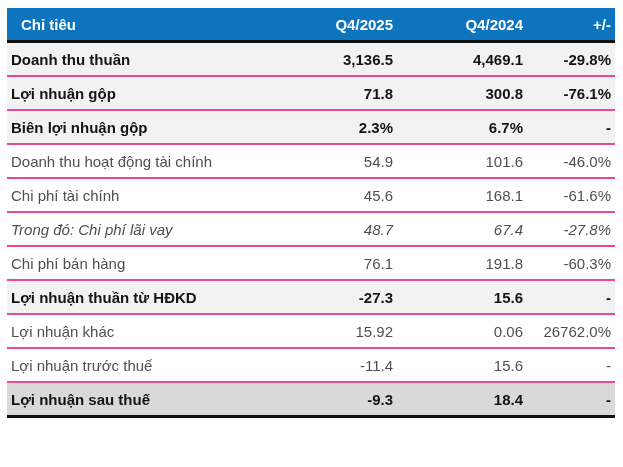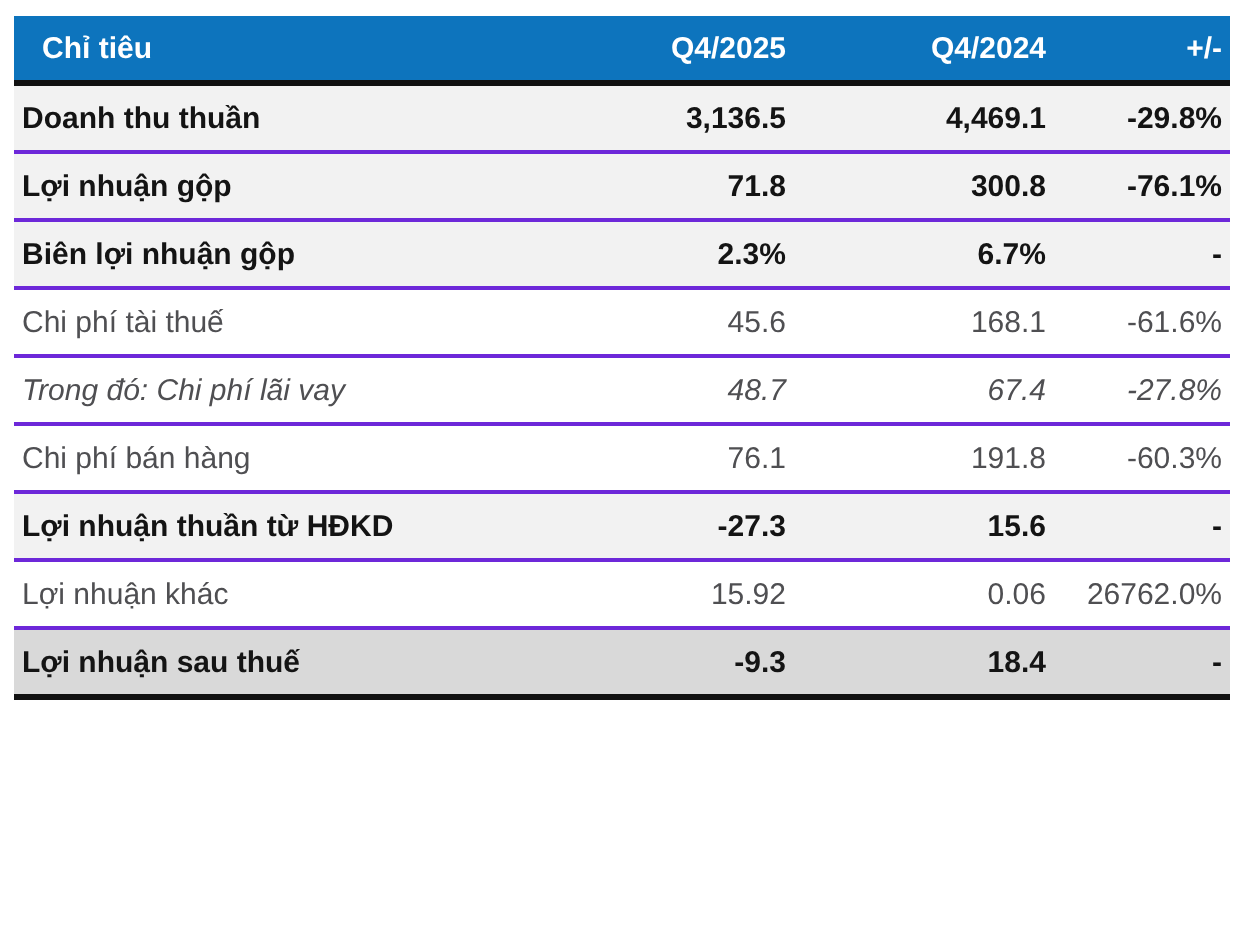--- a/index.html
+++ b/index.html
@@ -36,21 +36,21 @@
     border-bottom: 3px solid #111111;
     vertical-align: middle;
     white-space: nowrap;
   }
   th.c1 { text-align: left; padding-left: 14px; }
   .num  { text-align: right; padding-right: 4px; }
 
   tbody td {
     height: 30px;
     vertical-align: middle;
-    border-top: 2px solid #6d28d9;
+    border-top: 2px solid #ec4899;
     white-space: nowrap;
   }
   td.c1 { text-align: left; padding-left: 4px; }
 
   tr.plain td { color: #4f4f52; font-weight: 400; }
   tr.ital  td { color: #4f4f52; font-weight: 400; font-style: italic; }
   tr.sum   td { color: #141414; font-weight: 700; background: #f2f2f2; }
   tr.total td { color: #141414; font-weight: 700; background: #d9d9d9; }
 </style>
 </head>
@@ -85,21 +85,27 @@
         <td class="num">300.8</td>
         <td class="num">-76.1%</td>
       </tr>
       <tr class="sum">
         <td class="c1">Biên lợi nhuận gộp</td>
         <td class="num">2.3%</td>
         <td class="num">6.7%</td>
         <td class="num">-</td>
       </tr>
       <tr class="plain">
-        <td class="c1">Chi phí tài thuế</td>
+        <td class="c1">Doanh thu hoạt động tài chính</td>
+        <td class="num">54.9</td>
+        <td class="num">101.6</td>
+        <td class="num">-46.0%</td>
+      </tr>
+      <tr class="plain">
+        <td class="c1">Chi phí tài chính</td>
         <td class="num">45.6</td>
         <td class="num">168.1</td>
         <td class="num">-61.6%</td>
       </tr>
       <tr class="ital">
         <td class="c1">Trong đó: Chi phí lãi vay</td>
         <td class="num">48.7</td>
         <td class="num">67.4</td>
         <td class="num">-27.8%</td>
       </tr>
@@ -114,20 +120,26 @@
         <td class="num">-27.3</td>
         <td class="num">15.6</td>
         <td class="num">-</td>
       </tr>
       <tr class="plain">
         <td class="c1">Lợi nhuận khác</td>
         <td class="num">15.92</td>
         <td class="num">0.06</td>
         <td class="num">26762.0%</td>
       </tr>
+      <tr class="plain">
+        <td class="c1">Lợi nhuận trước thuế</td>
+        <td class="num">-11.4</td>
+        <td class="num">15.6</td>
+        <td class="num">-</td>
+      </tr>
       <tr class="total">
         <td class="c1">Lợi nhuận sau thuế</td>
         <td class="num">-9.3</td>
         <td class="num">18.4</td>
         <td class="num">-</td>
       </tr>
 
     </tbody>
   </table>
 </div>

